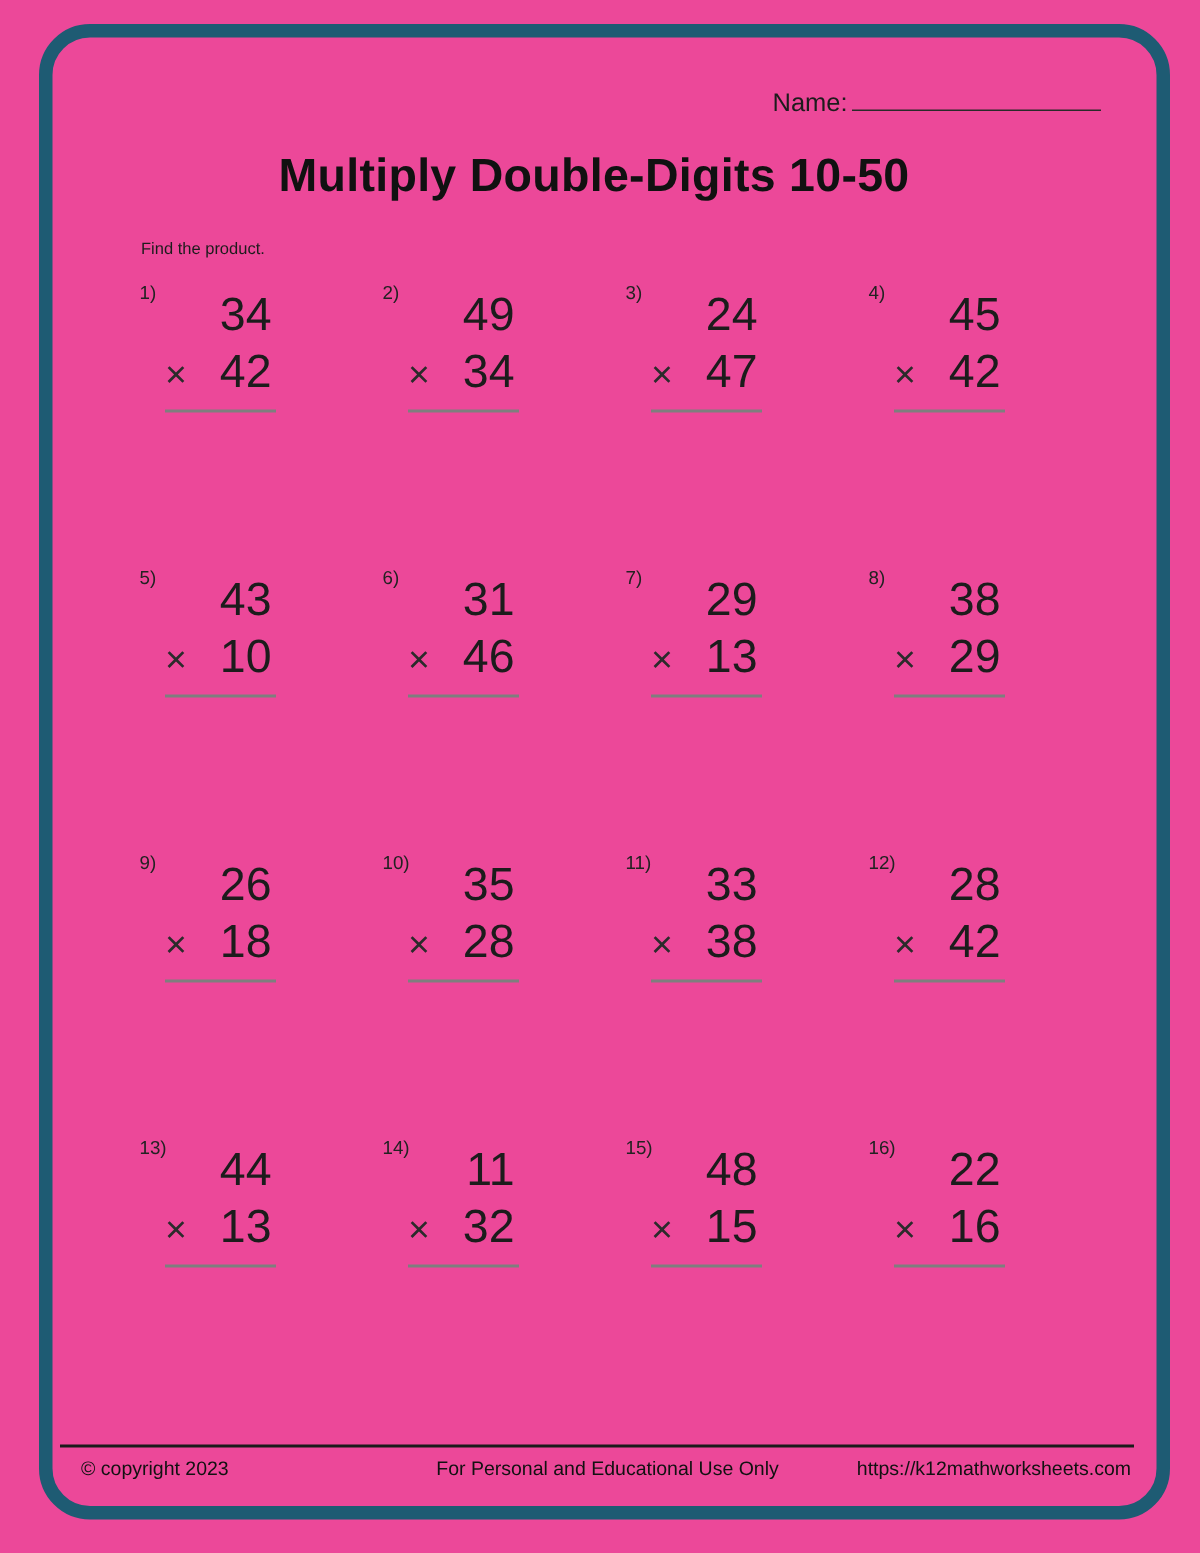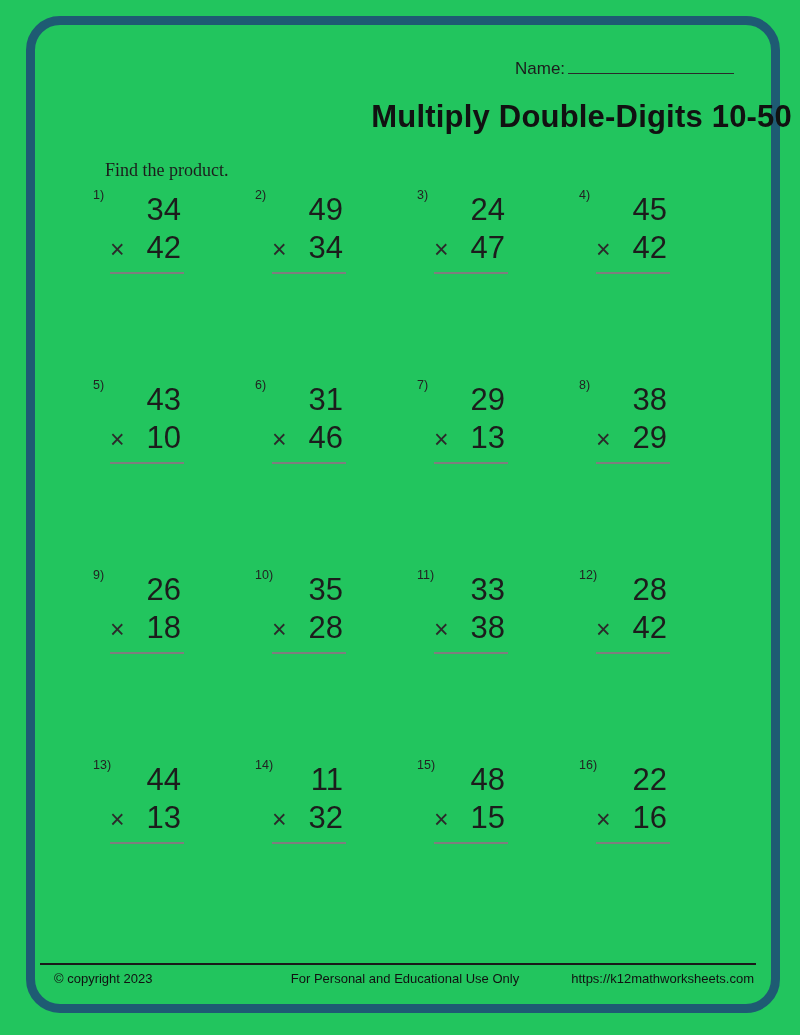--- a/index.html
+++ b/index.html
@@ -1,34 +1,34 @@
 <!DOCTYPE html>
 <html><head>
 <meta charset="utf-8">
 <style>
   html,body { margin:0; padding:0; background:#ffffff; }
   .sheet {
-    position:relative; width:800px; height:1035px; background:#22c55e;
+    position:relative; width:800px; height:1035px; background:#ec4899;
     font-family:"Liberation Sans", sans-serif; color:#1c1c1c; overflow:hidden;
   }
   .frame {
     position:absolute; left:26px; top:16px; right:20px; bottom:22px;
     border:9px solid #1e5b73; border-radius:34px;
     pointer-events:none;
   }
   .name-row { position:absolute; top:58px; left:515px; font-size:17px; color:#1c1c1c; }
   .name-line {
     display:inline-block; width:166px; height:15px; margin-left:3px;
     border-bottom:1.6px solid #2a2a2a; vertical-align:baseline;
   }
   .title {
     position:absolute; top:99px; left:0; width:792px; margin:0;
-    text-align:right; font-size:31px; font-weight:bold; letter-spacing:0.2px; color:#111;
-  }
-  .instructions { position:absolute; top:160px; left:105px; font-size:18px; color:#1c1c1c;font-family:Liberation Serif, serif; }
+    text-align:center; font-size:31px; font-weight:bold; letter-spacing:0.2px; color:#111;
+  }
+  .instructions { position:absolute; top:160px; left:94px; font-size:11px; color:#1c1c1c; }
   .grid {
     position:absolute; left:93px; top:186px; width:648px; height:760px;
     display:grid; grid-template-columns:repeat(4,162px); grid-template-rows:repeat(4,190px);
   }
   .problem { position:relative; }
   .pnum { position:absolute; left:0; top:2px; font-size:12.5px; color:#222; }
   .work { margin-left:17px; width:74px; margin-top:6px; font-size:31px; color:#1c1c1c; }
   .op-top { text-align:right; line-height:36px; padding-right:3px; }
   .op-bottom {
     display:flex; justify-content:space-between; align-items:baseline;

